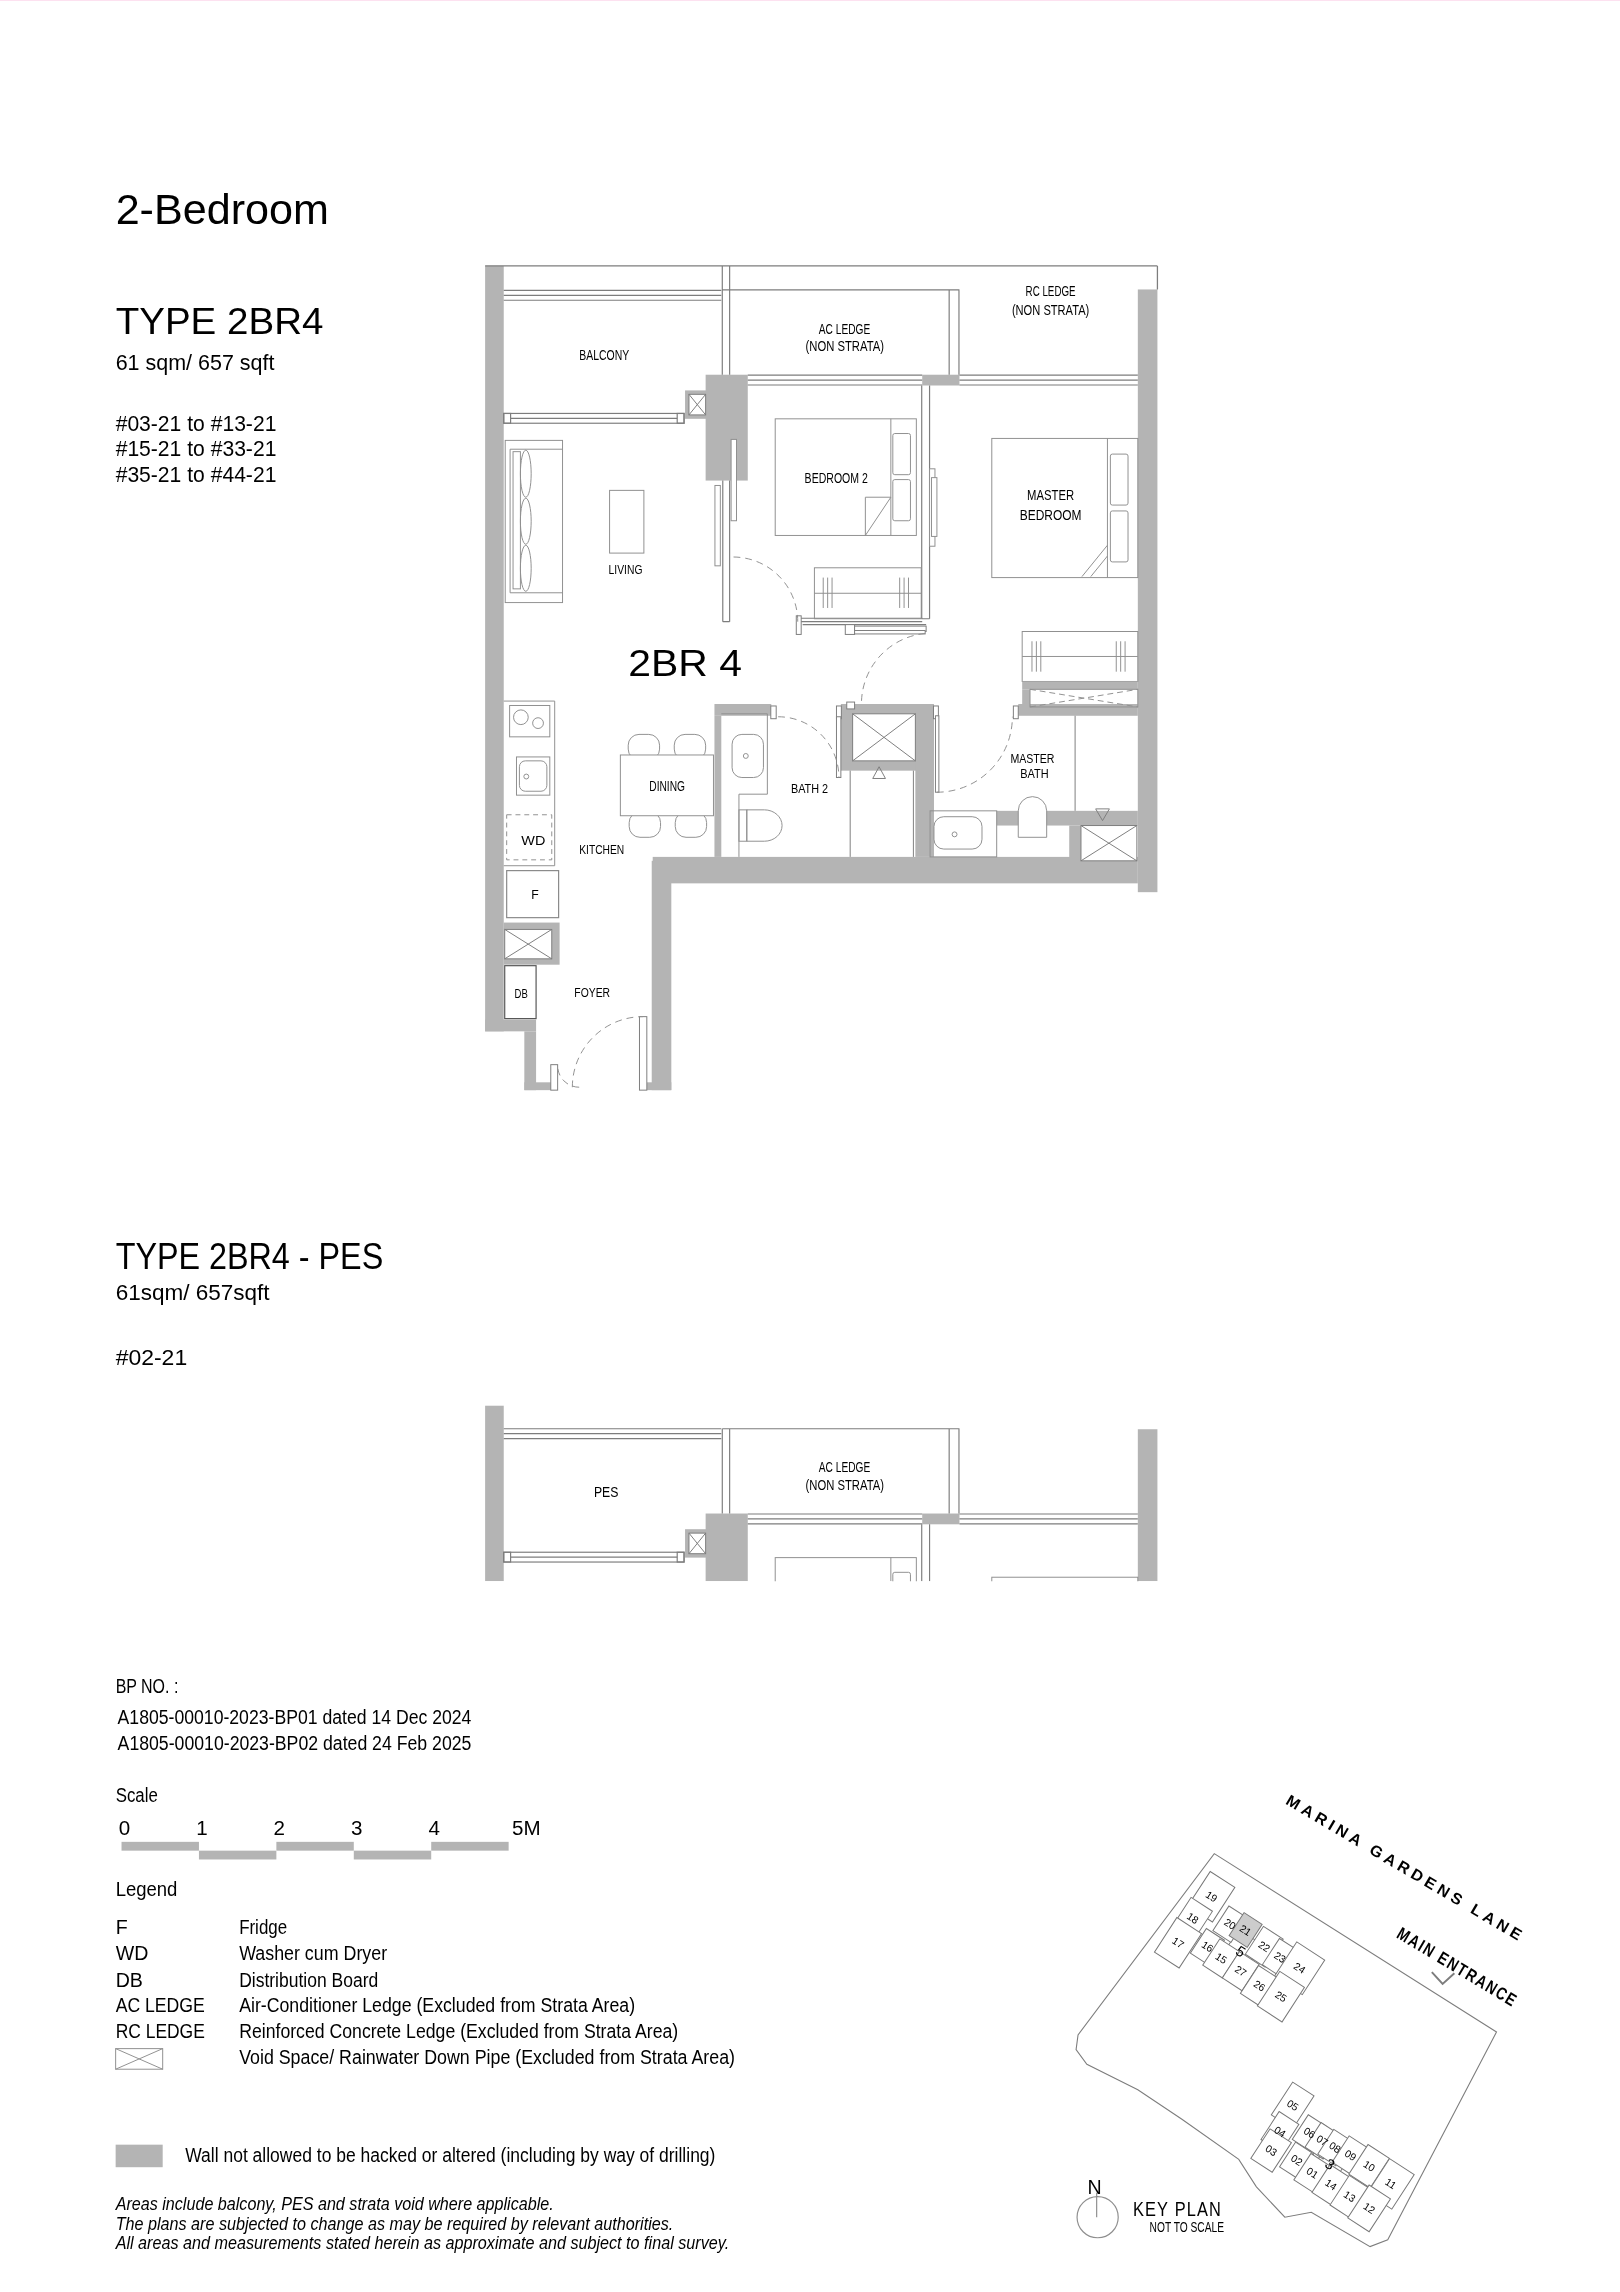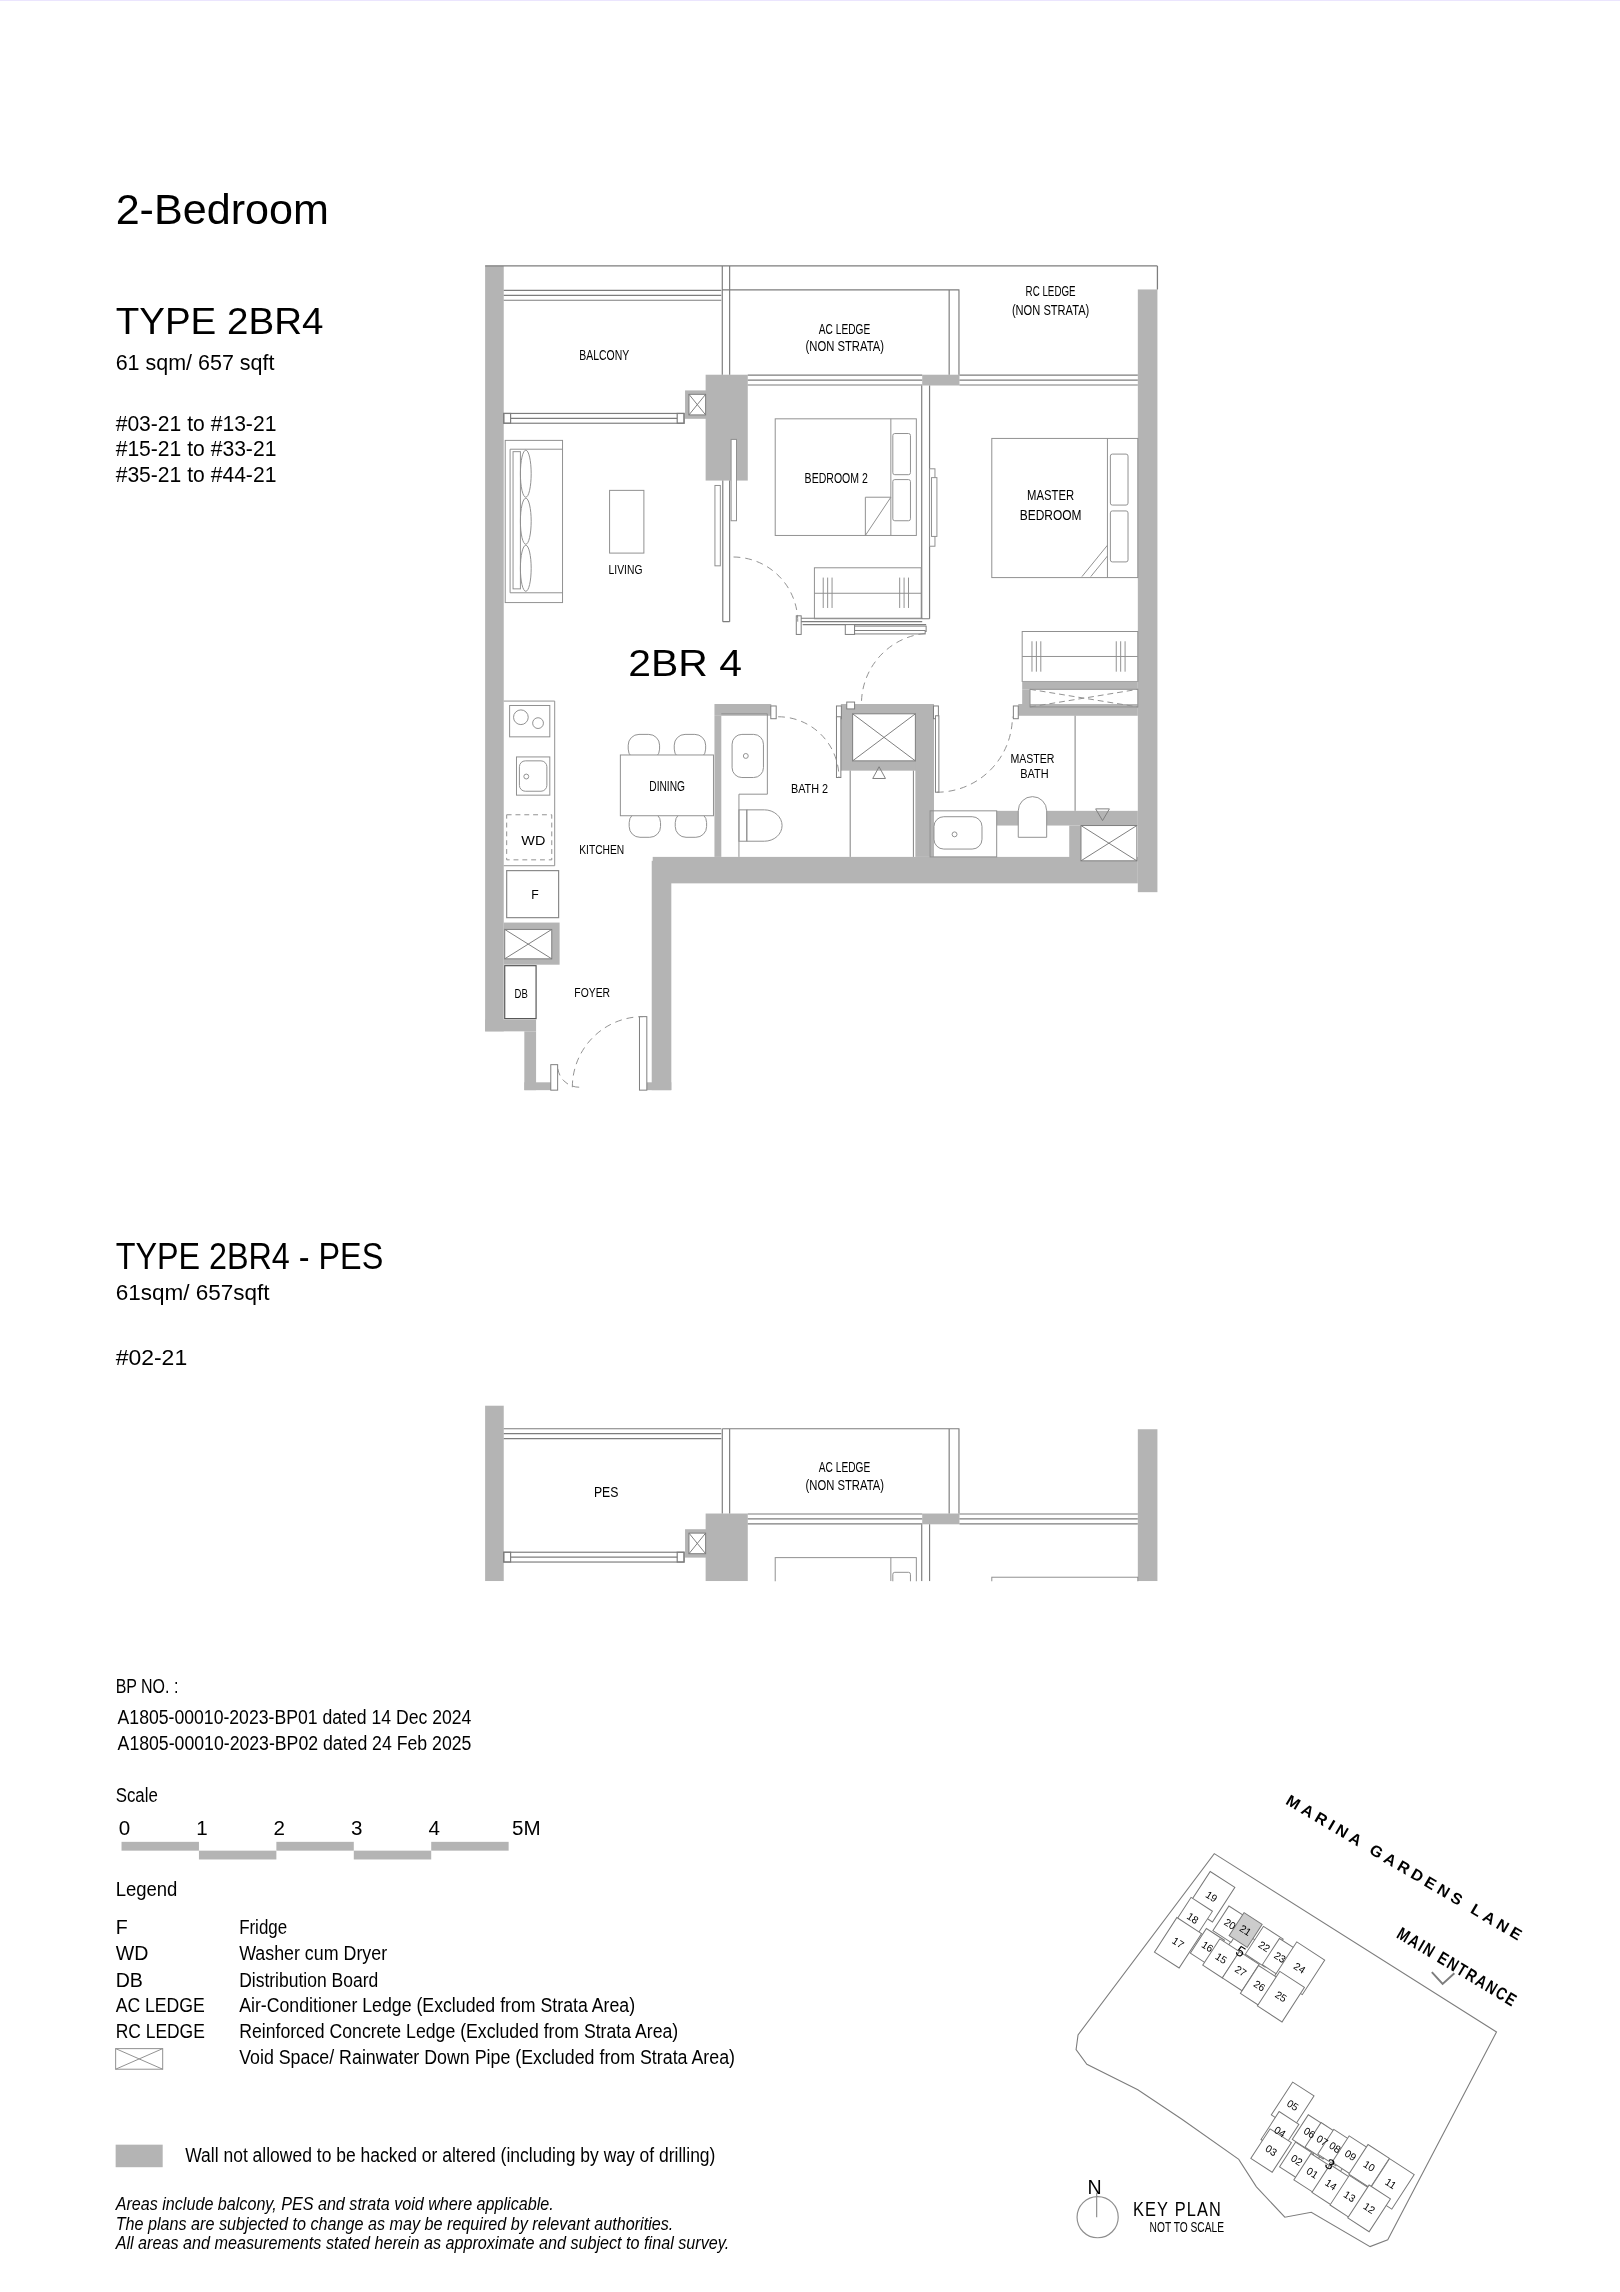--- a/index.html
+++ b/index.html
@@ -1,16 +1,16 @@
 <!DOCTYPE html>
 <html><head>
 <meta charset="utf-8">
 <style>
   html,body{margin:0;padding:0;background:#ffffff;}
-  #page{position:relative;width:1620px;height:2293px;background:#c4b5fd;overflow:hidden;}
+  #page{position:relative;width:1620px;height:2293px;background:#f9a8d4;overflow:hidden;}
   svg{position:absolute;left:0;top:0;}
   text{font-family:"Liberation Sans",sans-serif;fill:#000;}
 </style>
 </head>
 <body>
 <div id="page">
 <svg width="1620" height="2293" viewBox="0 0 1653 2339">
 <defs>
 <clipPath id="cut2">
           <rect x="460" y="1410" width="760" height="203"></rect>

